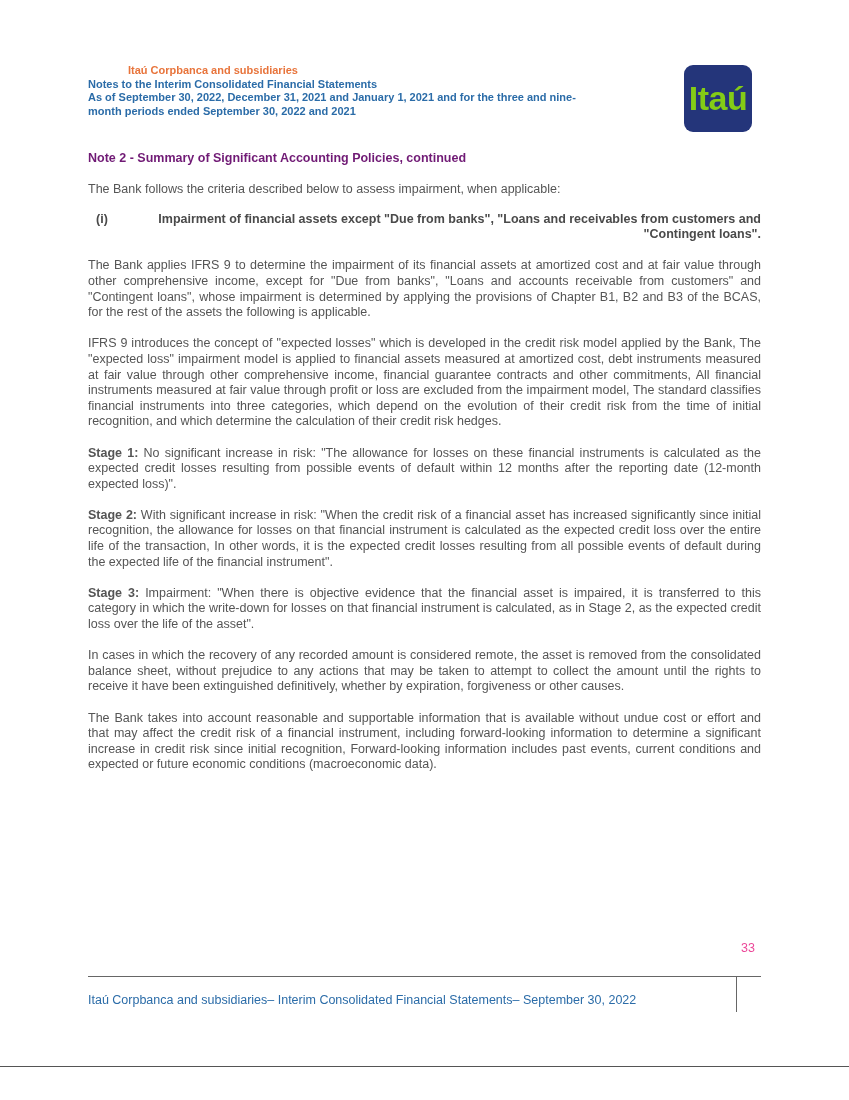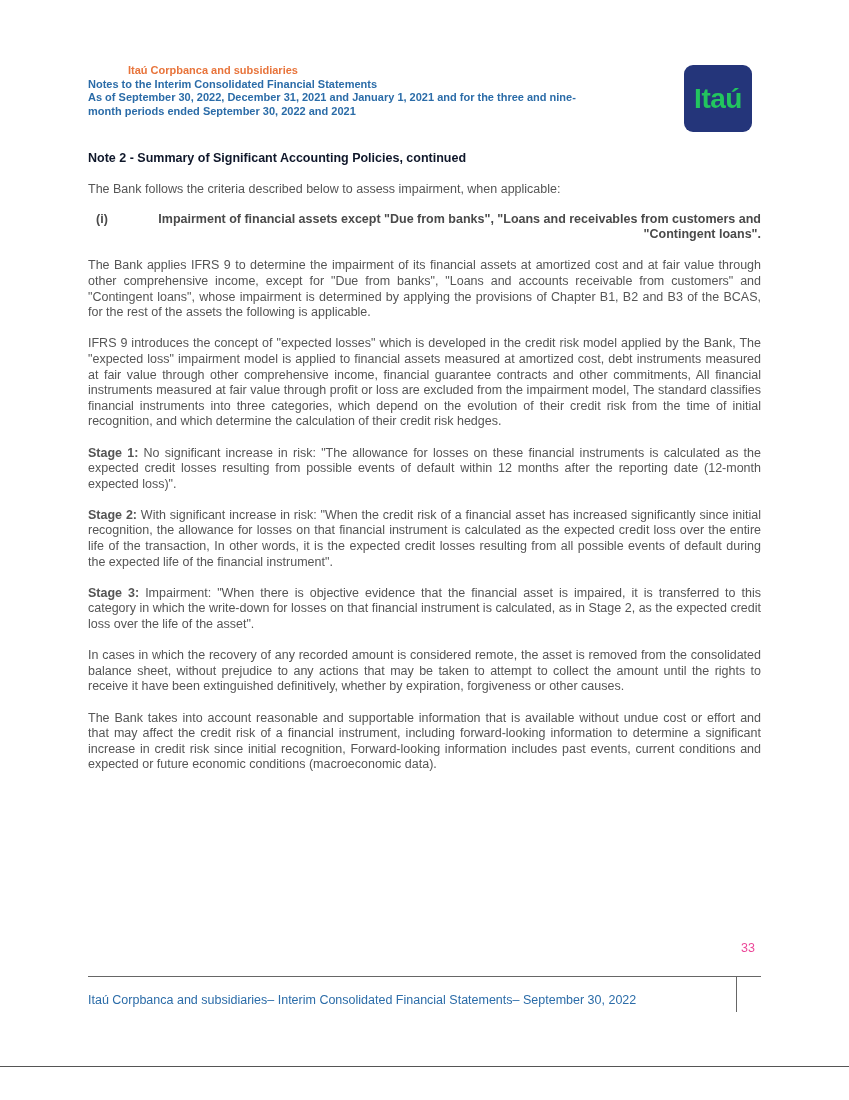--- a/index.html
+++ b/index.html
@@ -4,23 +4,23 @@
   <style>
     html, body { margin: 0; padding: 0; background: #ffffff; }
     body { width: 849px; height: 1100px; position: relative; overflow: hidden;
       font-family: "Liberation Sans", sans-serif; }
     .header { position: absolute; left: 88px; top: 64px; width: 580px;
       font-family: "Liberation Sans", sans-serif; font-weight: bold; font-size: 11px; line-height: 13.5px; }
     .header .company { color: #e8743b; padding-left: 40px; }
     .header .sub { color: #2b6ca8; }
     .logo { position: absolute; left: 684px; top: 65px; width: 68px; height: 67px;
       background: #24357a; border-radius: 9px; display: flex; align-items: center; justify-content: center; }
-    .logo span { color: #22c55e; font-family: "Liberation Sans", sans-serif; font-weight: bold;
-      font-size: 28px; letter-spacing: -0.5px; }
-    .note-title { position: absolute; left: 88px; top: 151px; color: #0f172a; font-weight: bold; font-size: 12.5px; }
+    .logo span { color: #84cc16; font-family: "Liberation Sans", sans-serif; font-weight: bold;
+      font-size: 34px; letter-spacing: -0.5px; }
+    .note-title { position: absolute; left: 88px; top: 151px; color: #701a75; font-weight: bold; font-size: 12.5px; }
     .content { position: absolute; left: 88px; top: 182px; width: 673px;
       color: #555555; font-size: 12.5px; line-height: 15.6px; }
     .content p { margin: 0 0 15.6px 0; text-align: justify; }
     .content p.intro { margin-bottom: 14px; }
     .content .item { display: flex; font-weight: bold; color: #4a4a4a; margin: 0 0 15.6px 8px; }
     .content .item .num { width: 22px; flex: none; }
     .content .item .txt { flex: 1; text-align: right; }
     .content b { color: #555555; }
     .footer-rule { position: absolute; left: 88px; top: 976px; width: 673px; height: 1px; background: #666; }
     .footer-vrule { position: absolute; left: 736px; top: 976px; width: 1px; height: 36px; background: #666; }

